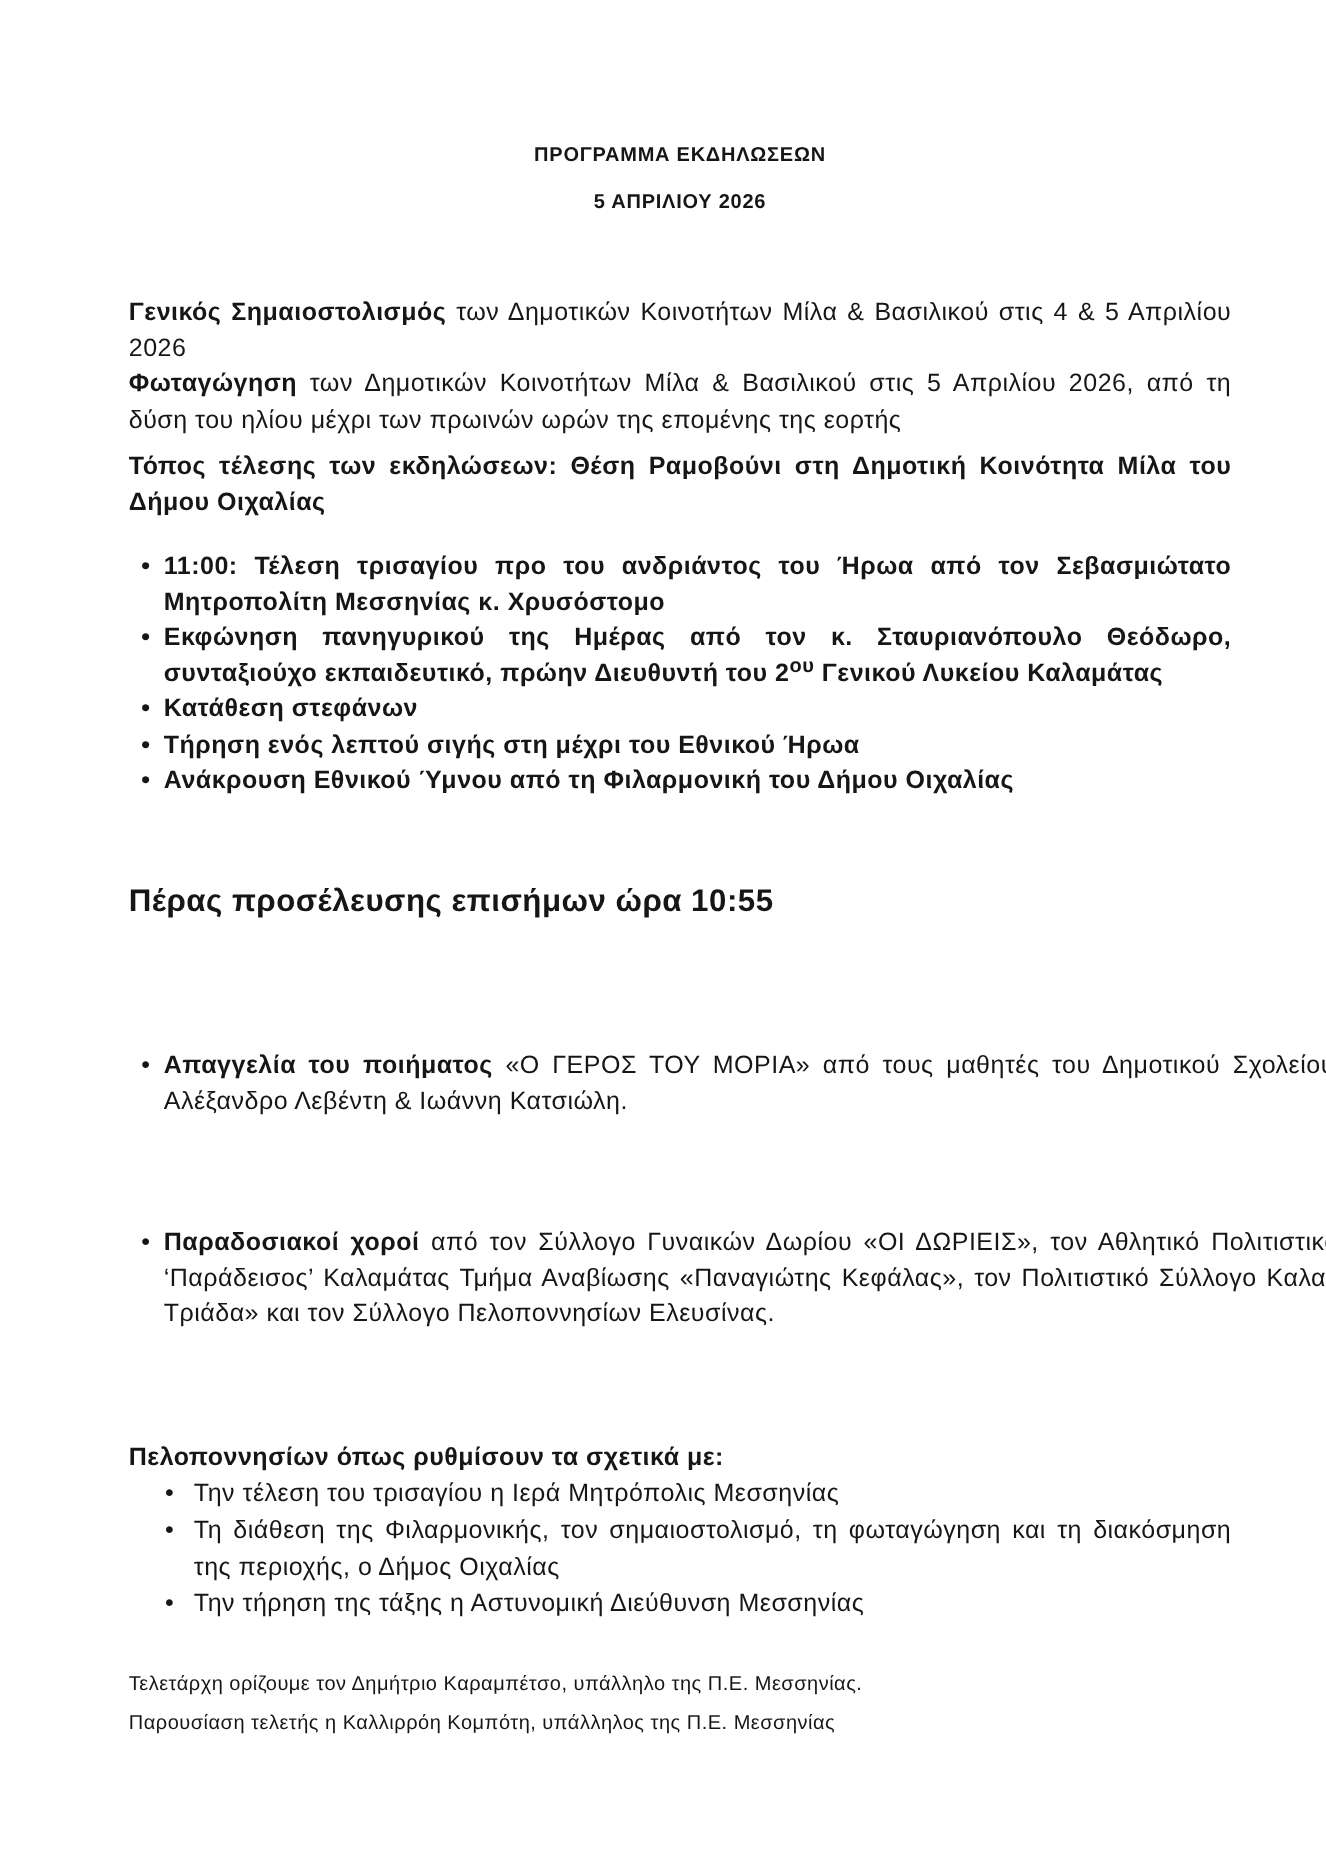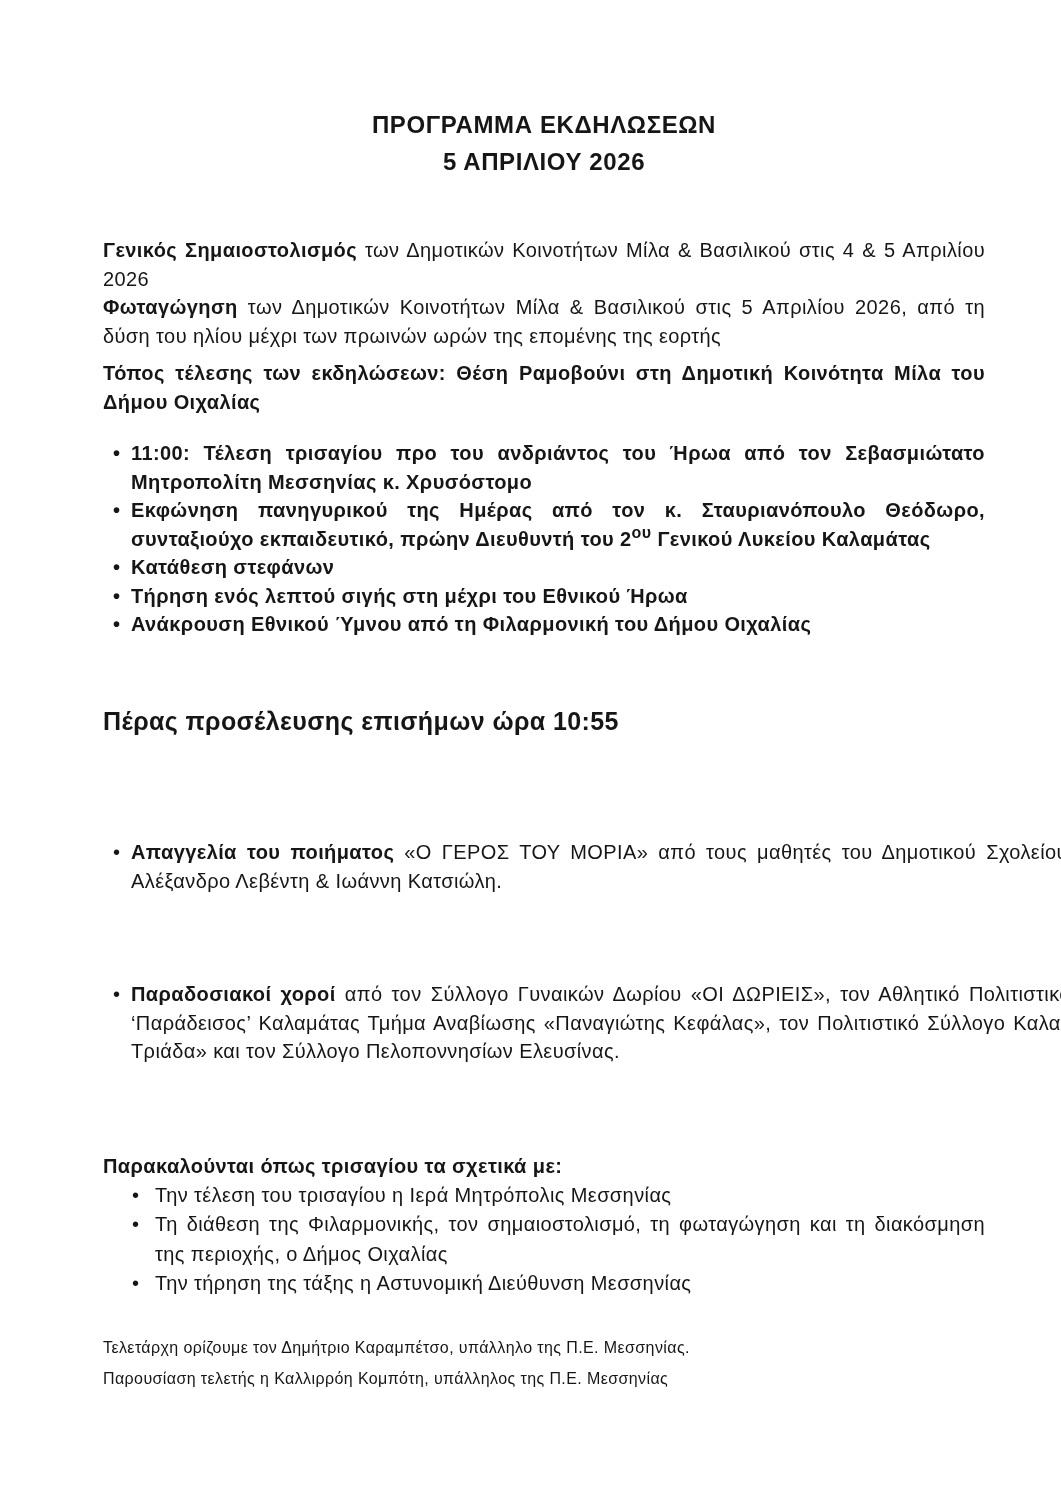--- a/index.html
+++ b/index.html
@@ -8,21 +8,21 @@
     width:1061px; height:1500px;
     background:#ffffff;
     color:#161616;
     font-family:"Liberation Sans","DejaVu Sans",sans-serif;
     overflow:hidden;
   }
   .abs { position:absolute; left:103px; right:76px; }
   .para { font-size:20px; line-height:28.5px; letter-spacing:0.4px; text-align:justify; }
   .b { font-weight:700; }
 
-  .title-block { top:106px; text-align:center; font-size:24px; line-height:37px;
+  .title-block { top:106px; text-align:center; font-size:16px; line-height:37px;
                  font-weight:700; letter-spacing:0.6px; }
 
   #intro { top:236px; }
   #location { top:359px; font-weight:700; }
 
   ul.plain { list-style:none; margin:0; padding:0; }
 
   #schedule { top:439px; }
   #schedule li { font-weight:700; }
 
@@ -72,21 +72,21 @@
     <li class="li1"><span class="marker">•</span><span>Ανάκρουση Εθνικού Ύμνου από τη Φιλαρμονική του Δήμου Οιχαλίας</span></li>
   </ul>
 
   <div class="abs" id="peras">Πέρας προσέλευσης επισήμων ώρα 10:55</div>
 
   <div class="abs para li1" id="poem"><span class="marker">•</span><span class="b">Απαγγελία του  ποιήματος</span><span> «Ο ΓΕΡΟΣ ΤΟΥ ΜΟΡΙΑ»  από τους μαθητές του Δημοτικού Σχολείου Μελιγαλά  Αλέξανδρο Λεβέντη &amp; Ιωάννη Κατσιώλη.</span></div>
 
   <div class="abs para li1" id="dances"><span class="marker">•</span><span class="b">Παραδοσιακοί χοροί</span><span> από τον Σύλλογο Γυναικών Δωρίου «ΟΙ ΔΩΡΙΕΙΣ», τον Αθλητικό Πολιτιστικό Σύλλογο, ‘Παράδεισος’ Καλαμάτας Τμήμα Αναβίωσης «Παναγιώτης Κεφάλας»,  τον Πολιτιστικό Σύλλογο Καλαμάτας «Αγ. Τριάδα» και τον Σύλλογο Πελοποννησίων Ελευσίνας.</span></div>
 
   <div class="abs para" id="arrangements">
-    <div class="heading">Παρακαλούνται όπως τρισαγίου τα σχετικά με:</div>
+    <div class="heading">Πελοποννησίων όπως ρυθμίσουν τα σχετικά με:</div>
     <ul class="plain">
       <li class="li2"><span class="marker">•</span><span>Την τέλεση του τρισαγίου η Ιερά Μητρόπολις Μεσσηνίας</span></li>
       <li class="li2"><span class="marker">•</span><span>Τη διάθεση της Φιλαρμονικής, τον σημαιοστολισμό, τη φωταγώγηση και  τη διακόσμηση της περιοχής, ο Δήμος Οιχαλίας</span></li>
       <li class="li2"><span class="marker">•</span><span>Την τήρηση της τάξης η Αστυνομική Διεύθυνση Μεσσηνίας</span></li>
     </ul>
   </div>
 
   <div class="abs" id="closing">
     <div class="line">Τελετάρχη ορίζουμε τον Δημήτριο Καραμπέτσο, υπάλληλο της Π.Ε. Μεσσηνίας.</div>
     <div class="line">Παρουσίαση τελετής η Καλλιρρόη Κομπότη, υπάλληλος της Π.Ε. Μεσσηνίας</div>

